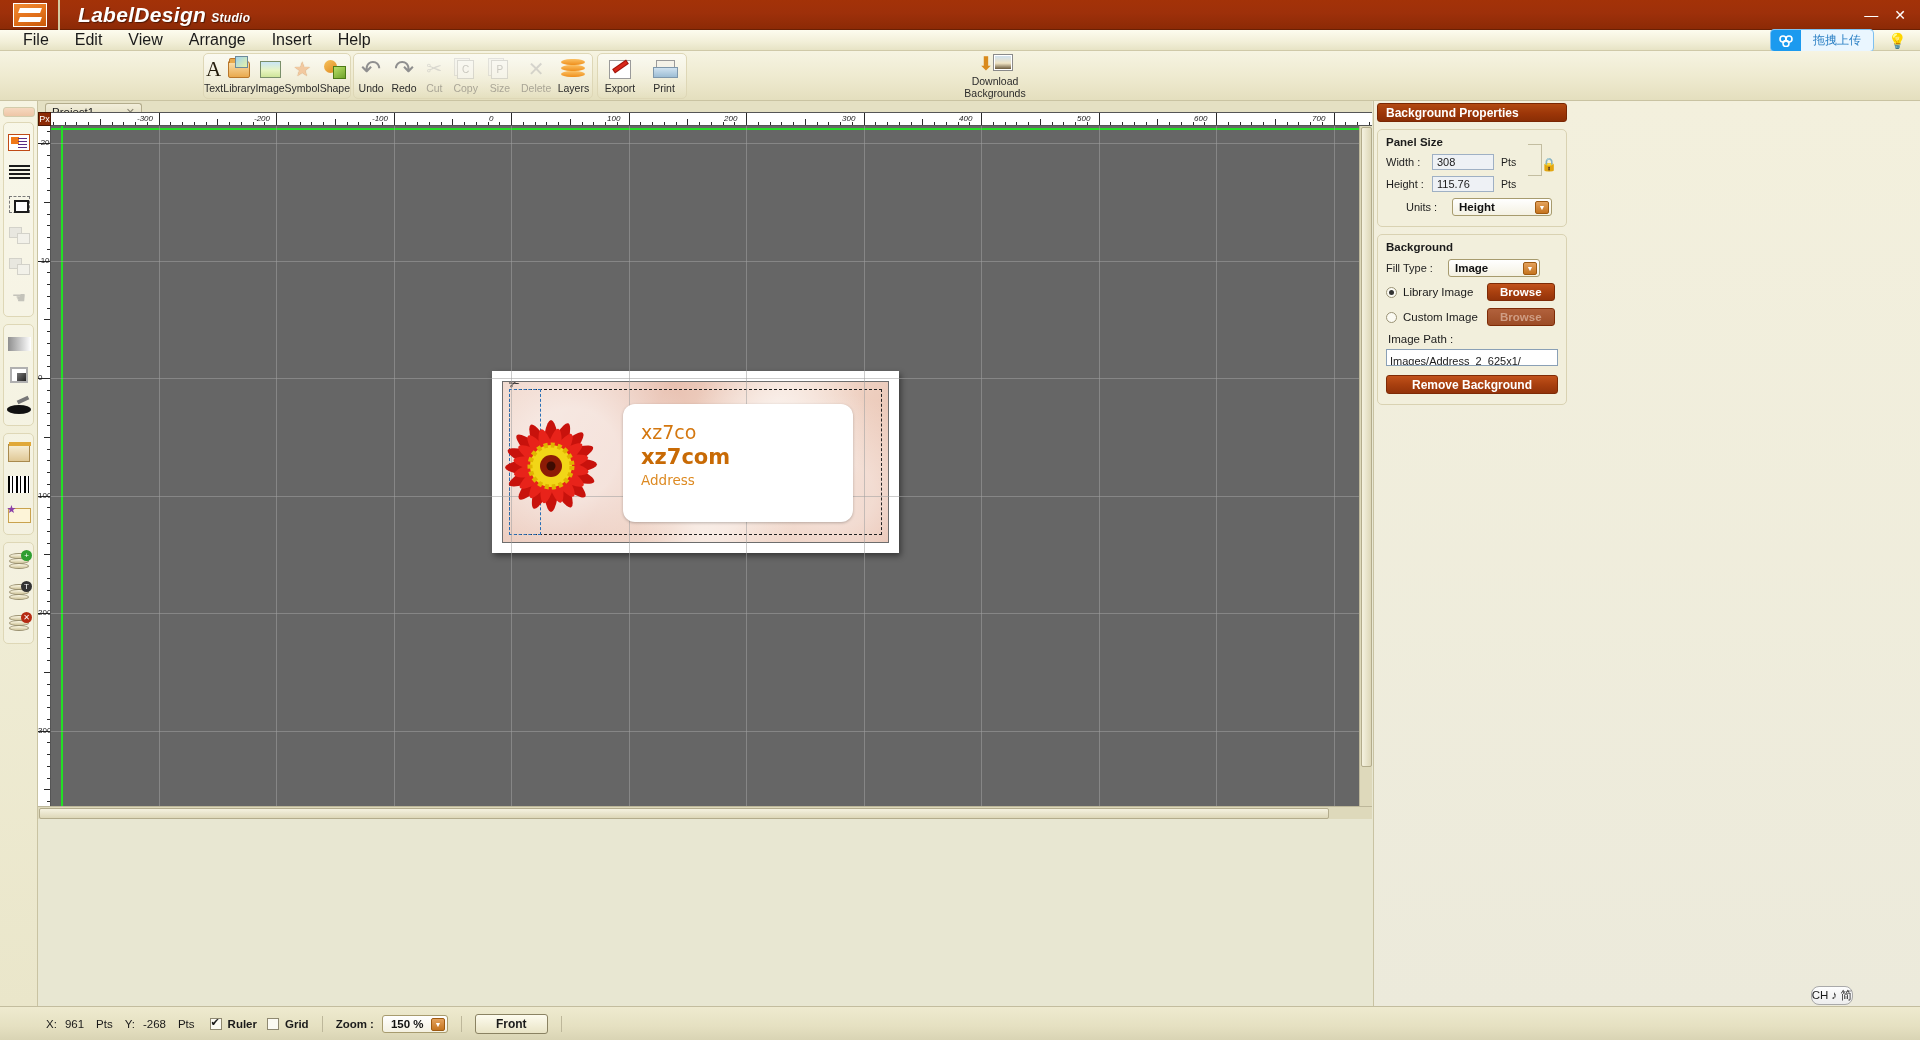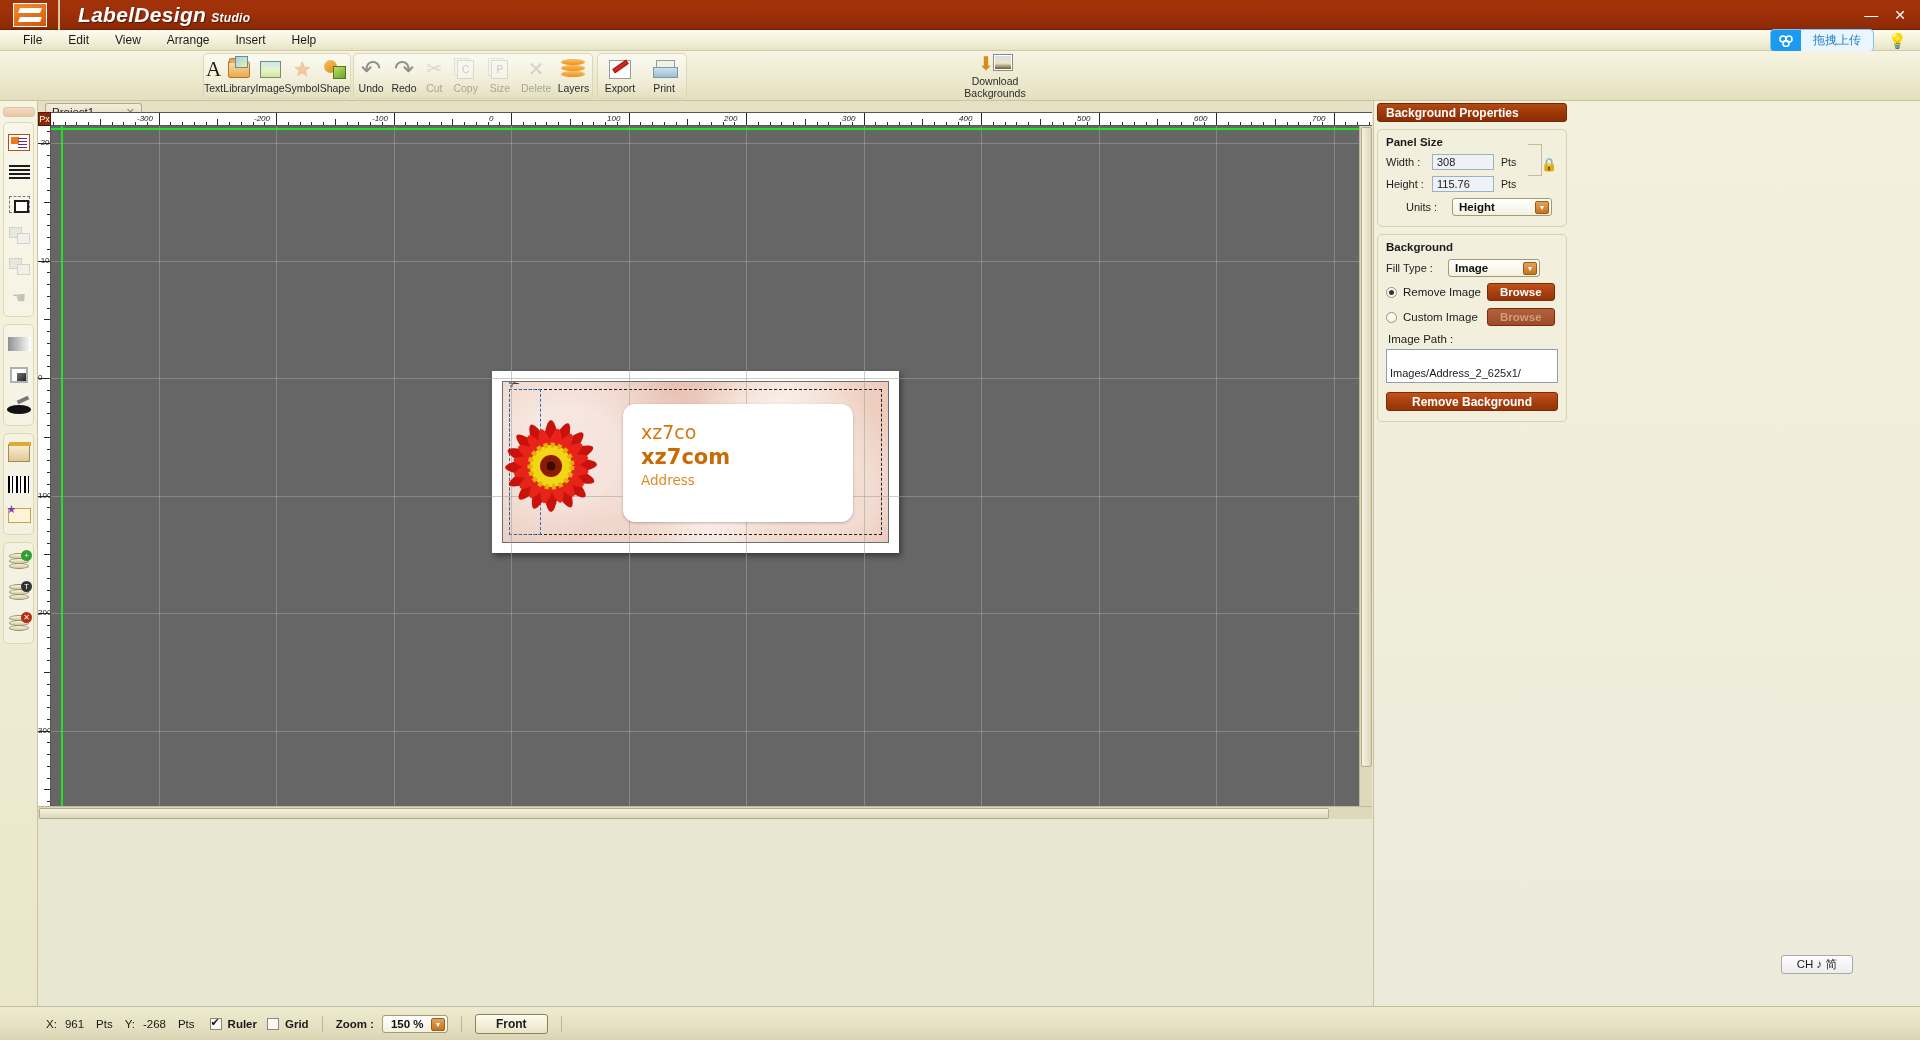--- a/index.html
+++ b/index.html
@@ -48,21 +48,21 @@
   .tb-winbtn { color:#fff; font-size:14px; cursor:default; line-height:1; }
 
   
   .menubar {
     position:absolute; left:0; top:30px; width:1920px; height:21px;
     background: linear-gradient(180deg,#fdfcef 0%,#f2efd8 60%,#e7e3c5 100%);
     border-bottom: 1px solid #cfc9a8;
     display:flex; align-items:center; padding-left: 10px;
   }
   .menu-item {
-    font-size: 12px; color:#1a1a1a; padding: 12px 13px; cursor:default;
+    font-size: 16px; color:#1a1a1a; padding: 12px 13px; cursor:default;
   }
 
   .upload-pill {
     position:absolute; right:46px; top:29px;
     height:23px; display:flex; align-items:center;
     background:#eaf6ff; border:1px solid #7ec0f0; border-radius:4px;
     overflow:hidden;
   }
   .upload-ic {
     width:30px; height:23px; background:#1b9aef;
@@ -304,21 +304,21 @@
   .btn-brown {
     height:18px; padding:0 12px; border-radius:3px;
     background: linear-gradient(180deg,#c2521b 0%,#a9400f 50%,#93330a 100%);
     border:1px solid #7e2b06; color:#fff; font-size:11.5px; font-weight:bold;
     display:flex; align-items:center; justify-content:center; cursor:default;
   }
   .btn-brown.dis { color:#cf9d84; background:linear-gradient(180deg,#b1613c,#9c4c26); }
   .pathlab { font-size:11.5px; color:#1a1a1a; margin:6px 0 4px 2px; }
   .pathinput {
     height:17px; width:172px; background:#fff; border:1px solid #8aa0b6;
-    font-size:11px; color:#1a1a1a; padding:16px 3px; line-height:15px; overflow:hidden; white-space:nowrap;
+    font-size:11px; color:#1a1a1a; padding:4px 3px; line-height:15px; overflow:hidden; white-space:nowrap;
   }
   .btn-wide {
     margin-top:9px; height:19px; width:172px; border-radius:3px;
     background: linear-gradient(180deg,#c2521b 0%,#a9400f 50%,#93330a 100%);
     border:1px solid #7e2b06; color:#fff; font-size:12px; font-weight:bold;
     display:flex; align-items:center; justify-content:center; cursor:default;
   }
 
   
   .statusbar {
@@ -345,23 +345,23 @@
   }
   .frontbtn {
     height:20px; padding:0 20px; border:1px solid #8a8262; border-radius:3px;
     background: linear-gradient(180deg,#fdfbee,#e9e4c6);
     font-size:12px; font-weight:bold; color:#1a1a1a;
     display:flex; align-items:center; justify-content:center;
   }
 
   
   .imepill {
-    position:absolute; right:67px; top:955px; height:19px;
-    background:linear-gradient(180deg,#fdfdfd,#ededed); border:1px solid #a9a9a9; border-radius:3px;
-    display:flex; align-items:center; padding:0 15px; gap:5px;
+    position:absolute; right:67px; top:986px; height:19px;
+    background:linear-gradient(180deg,#fdfdfd,#ededed); border:1px solid #a9a9a9; border-radius:8px;
+    display:flex; align-items:center; padding:0 0; gap:5px;
     font-size:11.5px; color:#1a1a1a;
   }
   .wmark { position:absolute; right:5px; bottom:2px; width:165px; height:60px; }
   .wmark .cn {
     position:absolute; left:40px; top:4px; font-size:23px; font-weight:bold;
     color:#e03a10; letter-spacing:1px;
     font-family:"DejaVu Sans","Liberation Sans",sans-serif;
   }
   .wmark .url { position:absolute; left:45px; top:33px; font-size:16px; color:#3f9e22; font-weight:bold; }
   .wmark .swirl {
@@ -909,21 +909,21 @@
         <div class="frow">
           <span class="flab" style="width:62px;">Fill Type :</span>
           <span class="sel" style="width:92px;">
             <span>Image</span>
             <span class="arrow">▼</span>
           </span>
         </div>
 
         <div class="radio-row" style="margin-top:6px;">
           <span class="radio on"></span>
-          <span class="radio-lab">Remove Image</span>
+          <span class="radio-lab">Library Image</span>
           <span class="btn-brown">Browse</span>
         </div>
 
         <div class="radio-row">
           <span class="radio"></span>
           <span class="radio-lab">Custom Image</span>
           <span class="btn-brown dis">Browse</span>
         </div>
 
         <div class="pathlab">Image Path :</div>

